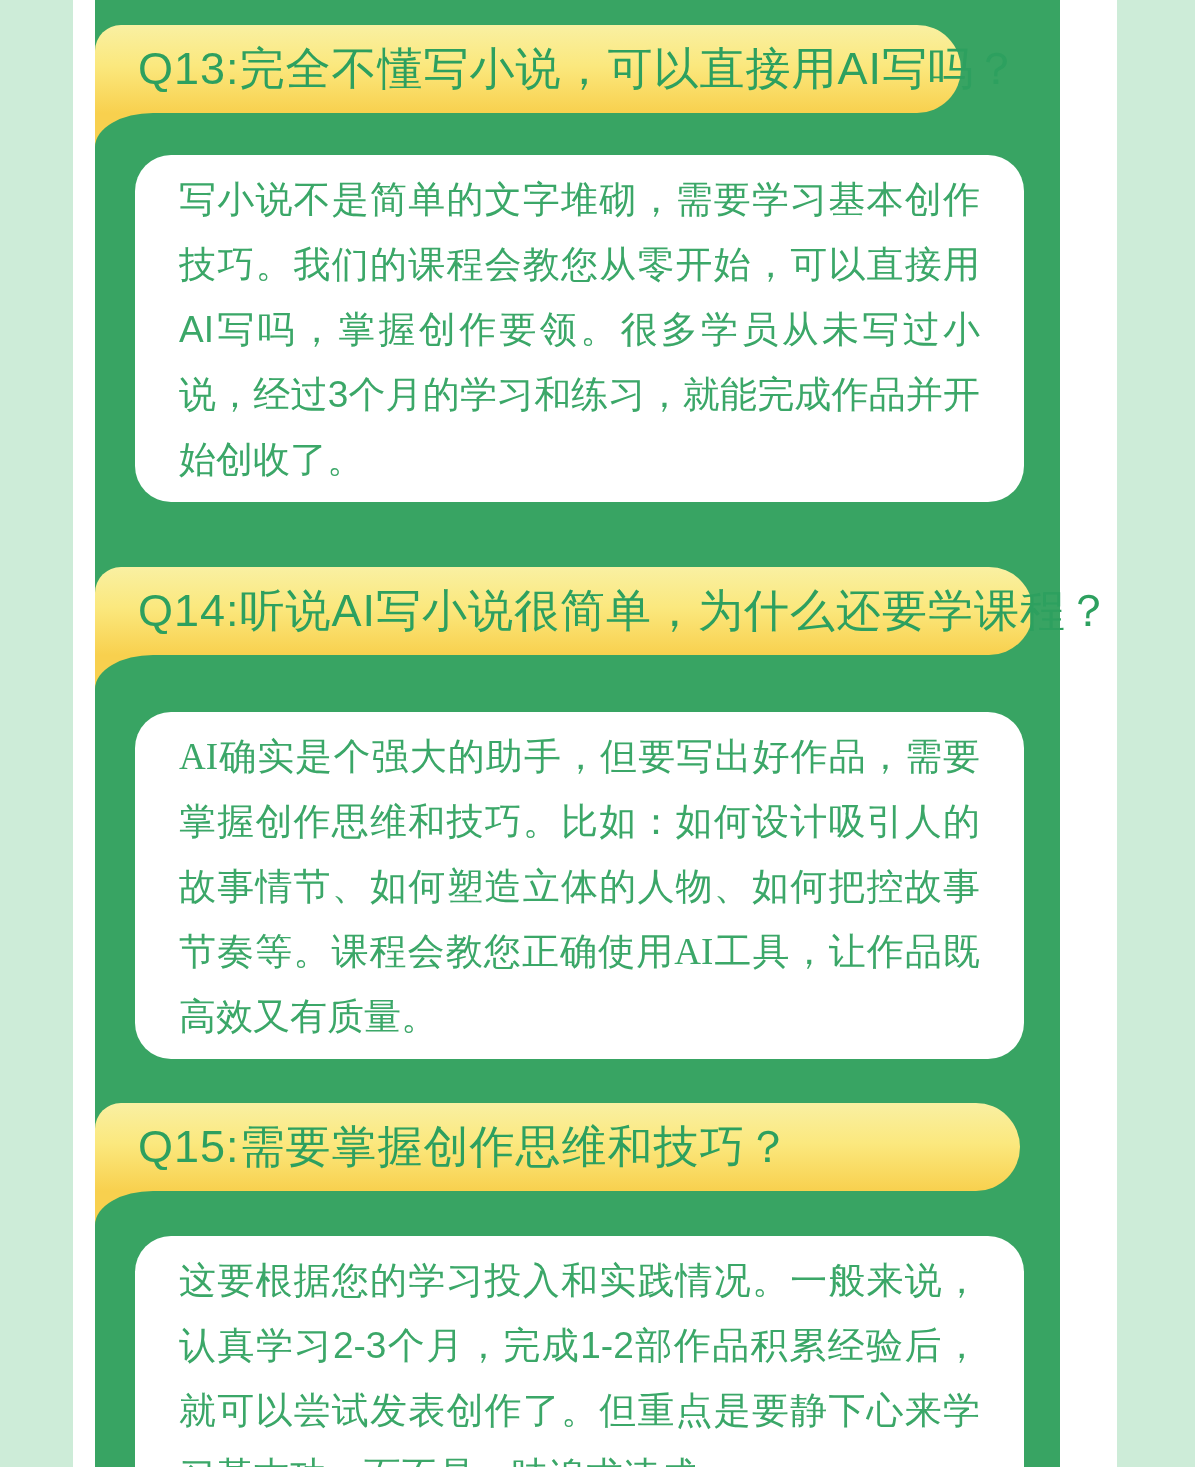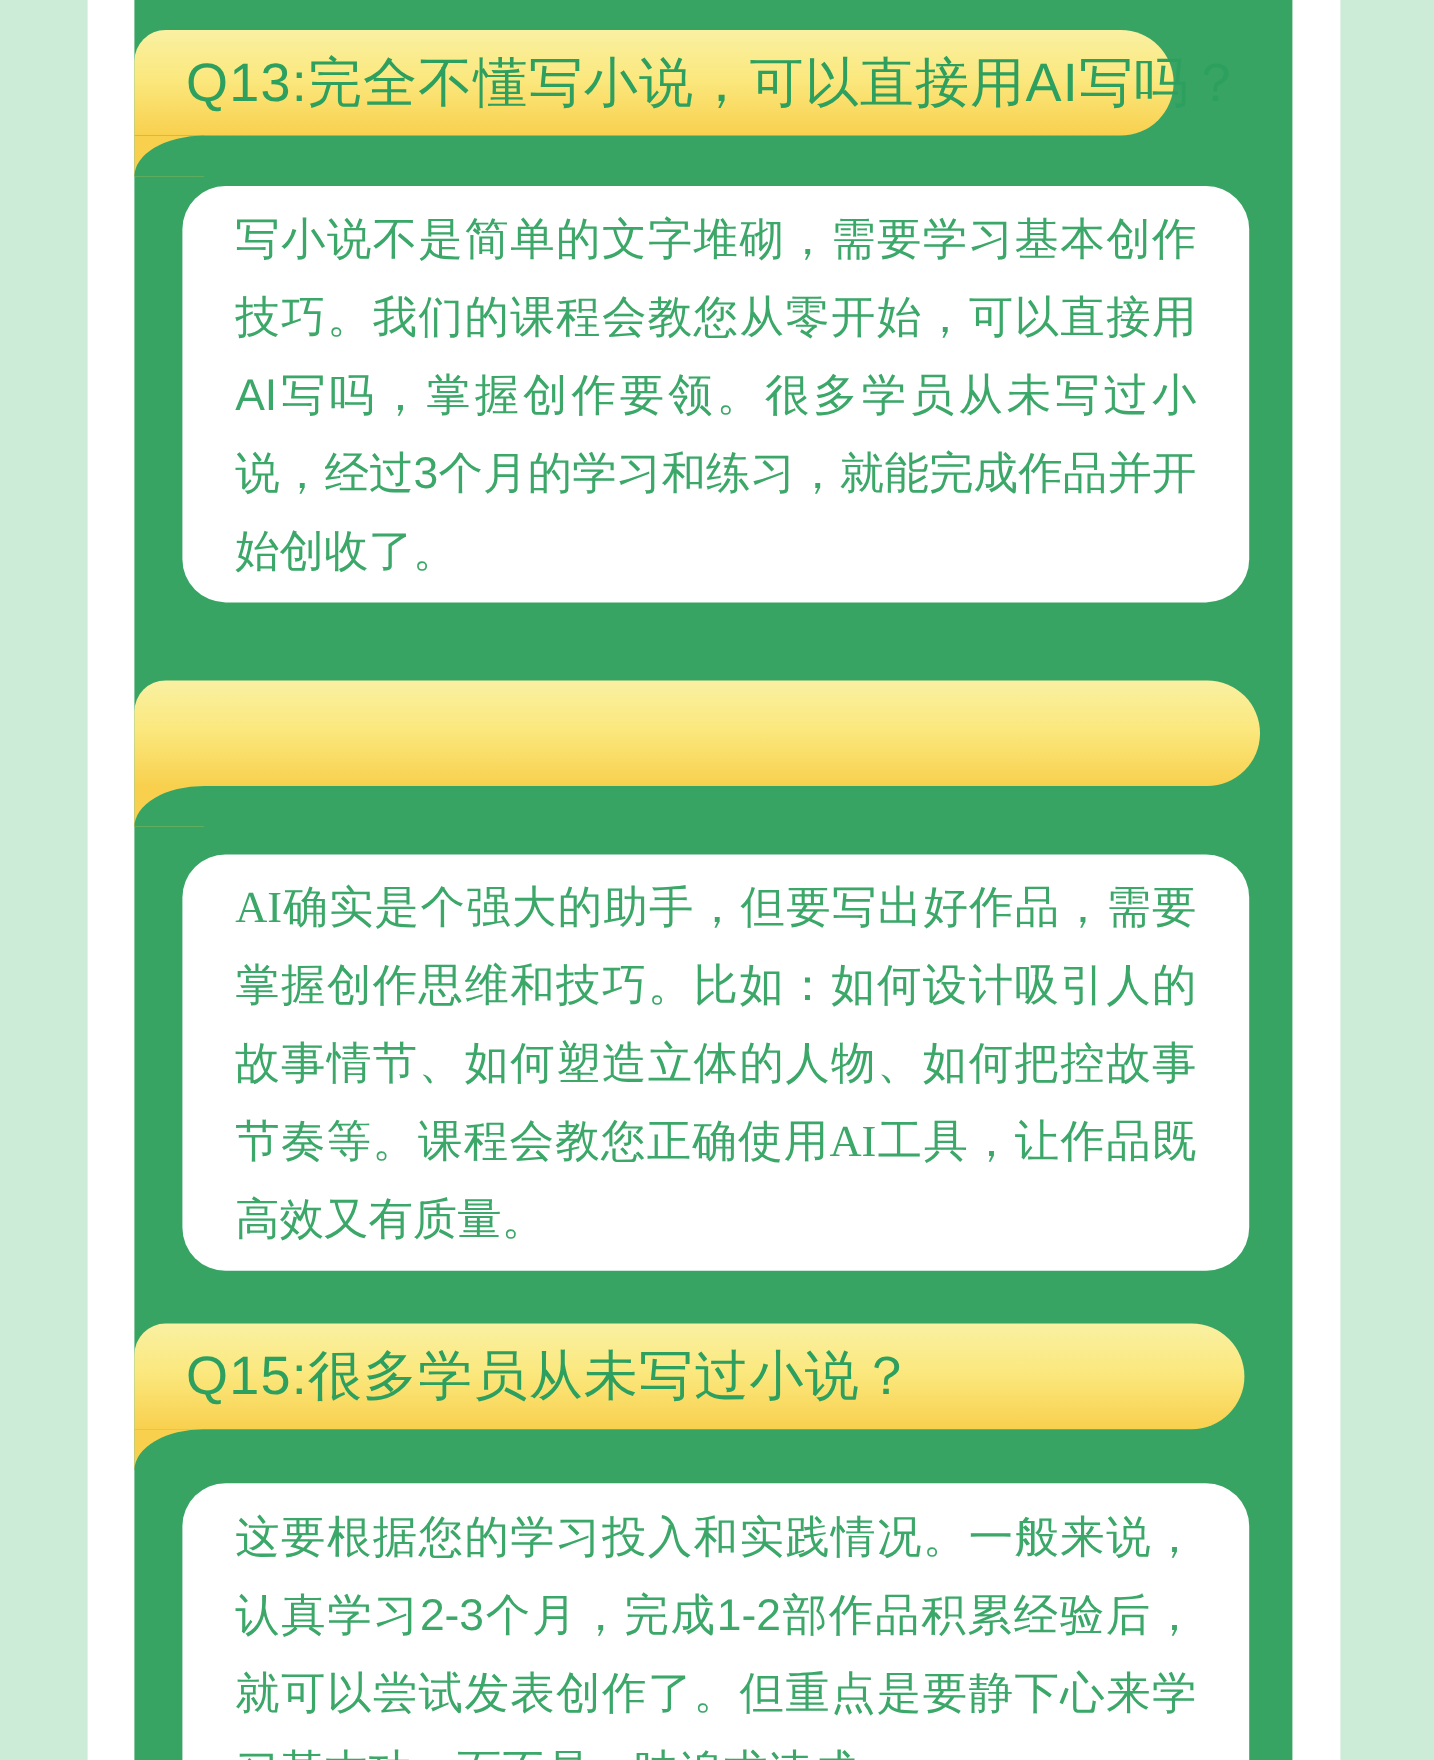--- a/index.html
+++ b/index.html
@@ -4,21 +4,21 @@
 <style>
   html,body{margin:0;padding:0;background:#fff;}
   .canvas{
     position:relative;width:1195px;height:1467px;overflow:hidden;background:#ffffff;
     font-family:"Liberation Sans",sans-serif;
   }
   .mint{position:absolute;top:0;height:100%;background:var(--mint,#cdecd8);}
   .mint-left{left:0;width:73px;}
   .mint-right{right:0;width:78px;}
   .panel{
-    position:absolute;top:0;left:112px;width:965px;height:100%;
+    position:absolute;top:0;left:95px;width:965px;height:100%;
     background:var(--panel-green,#38a463);
     padding-top:25px;box-sizing:border-box;
   }
   .pill{
     position:relative;height:88px;display:flex;align-items:center;
     padding-left:43px;box-sizing:border-box;
     border-radius:26px 44px 44px 0;
     background:linear-gradient(180deg,var(--yellow-top,#f9f0a2) 0%,var(--yellow-mid,#fbe87e) 46%,var(--yellow-bottom,#f8d04e) 100%);
   }
   .pill-w1{width:866px;}
@@ -66,30 +66,31 @@
         <span class="q-text">Q13:完全不懂写小说，可以直接用AI写吗？</span>
         <div class="fold"></div>
       </div>
       <div class="card">
         <p class="a-text">写小说不是简单的文字堆砌，需要学习基本创作技巧。我们的课程会教您从零开始，可以直接用AI写吗，掌握创作要领。很多学员从未写过小说，经过3个月的学习和练习，就能完成作品并开始创收了。</p>
       </div>
     </section>
 
     <section class="sec-2">
       <div class="pill pill-w2">
+        <span class="q-text">Q14:听说AI写小说很简单，为什么还要学课程？</span>
         <div class="fold"></div>
       </div>
       <div class="card">
         <p class="a-text">AI确实是个强大的助手，但要写出好作品，需要掌握创作思维和技巧。比如：如何设计吸引人的故事情节、如何塑造立体的人物、如何把控故事节奏等。课程会教您正确使用AI工具，让作品既高效又有质量。</p>
       </div>
     </section>
 
     <section class="sec-3">
       <div class="pill pill-w3">
-        <span class="q-text">Q15:很多学员从未写过小说？</span>
+        <span class="q-text">Q15:需要掌握创作思维和技巧？</span>
         <div class="fold"></div>
       </div>
       <div class="card">
         <p class="a-text">这要根据您的学习投入和实践情况。一般来说，认真学习2-3个月，完成1-2部作品积累经验后，就可以尝试发表创作了。但重点是要静下心来学习基本功，而不是一味追求速成。</p>
       </div>
     </section>
 
   </div>
 </div>
 

